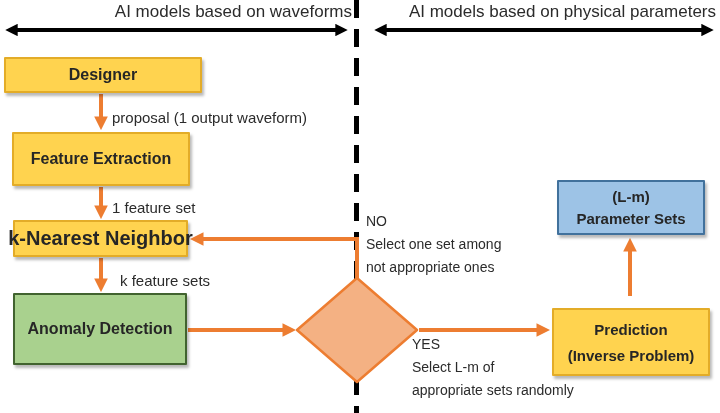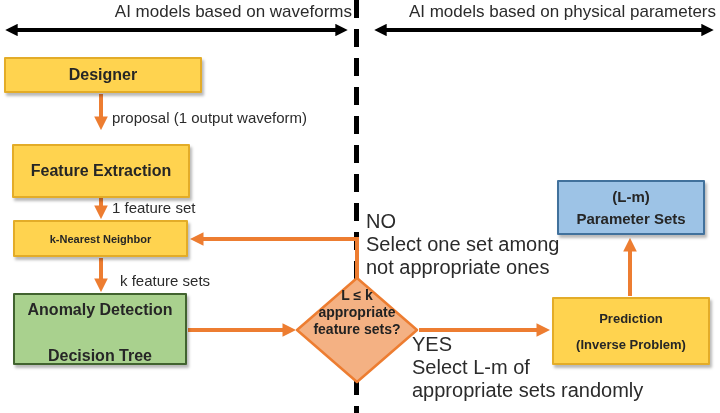--- a/index.html
+++ b/index.html
@@ -21,32 +21,32 @@
   .node{
     position:absolute;display:flex;flex-direction:column;align-items:center;justify-content:space-around;
     font-weight:bold;font-size:16px;box-sizing:border-box;
     box-shadow:2px 3px 3px rgba(0,0,0,0.28);border-radius:1px;
   }
   .node .ln{white-space:nowrap;}
   .yellow{background:var(--yellow-fill);border:2px solid var(--yellow-border);}
   .green{background:var(--green-fill);border:2px solid var(--green-border);gap:28px;}
   .blue{background:var(--blue-fill);border:2px solid var(--blue-border);}
   .n-designer{left:4px;top:57px;width:198px;height:36px;}
-  .n-feature{left:12px;top:144px;width:178px;height:54px;}
-  .n-knn{left:13px;top:220px;width:175px;height:37px;font-size:11px;}
+  .n-feature{left:12px;top:132px;width:178px;height:54px;}
+  .n-knn{left:13px;top:220px;width:175px;height:37px;font-size:20px;}
   .n-anomaly{left:13px;top:293px;width:174px;height:72px;padding:6px 0;}
   .n-params{left:557px;top:180px;width:148px;height:55px;padding:4px 0;font-size:15px;}
-  .n-predict{left:552px;top:297px;width:158px;height:68px;padding:6px 0;font-size:13px;}
+  .n-predict{left:552px;top:308px;width:158px;height:68px;padding:6px 0;font-size:15px;}
   .edge-label{
     position:absolute;font-size:15px;color:#2b2b2b;white-space:nowrap;line-height:20px;
   }
   .lbl-proposal{left:112px;top:108px;text-align:right;}
   .lbl-onefs{left:112px;top:198px;}
   .lbl-kfs{left:120px;top:271px;}
-  .branch{position:absolute;font-size:20px;color:#2b2b2b;line-height:23px;white-space:nowrap;}
+  .branch{position:absolute;font-size:14px;color:#2b2b2b;line-height:23px;white-space:nowrap;}
   .branch-no{left:366px;top:210px;}
   .branch-yes{left:412px;top:333px;}
   .diamond-text{
     position:absolute;left:297px;top:284px;width:120px;height:56px;
     display:flex;flex-direction:column;align-items:center;justify-content:center;
     font-weight:bold;font-size:14px;line-height:17px;text-align:center;color:#222;
   }
 </style>
 </head>
 <body>
@@ -89,38 +89,32 @@
   <div class="node yellow n-feature">
     <span class="ln">Feature Extraction</span>
   </div>
 
   <div class="node yellow n-knn">
     <span class="ln">k-Nearest Neighbor</span>
   </div>
 
   <div class="node green n-anomaly">
     <span class="ln">Anomaly Detection</span>
-    <span class="ln">Decision Tree</span>
   </div>
 
   <div class="node blue n-params">
     <span class="ln">(L-m)</span>
     <span class="ln">Parameter Sets</span>
   </div>
 
   <div class="node yellow n-predict">
     <span class="ln">Prediction</span>
     <span class="ln">(Inverse Problem)</span>
   </div>
 
-  <div class="diamond-text">
-    <span>L ≤ k</span>
-    <span>appropriate</span>
-    <span>feature sets?</span>
-  </div>
 
   <div class="edge-label lbl-proposal">proposal (1 output waveform)</div>
   <div class="edge-label lbl-onefs">1 feature set</div>
   <div class="edge-label lbl-kfs">k feature sets</div>
 
   <div class="branch branch-no">
     <div>NO</div>
     <div>Select one set among</div>
     <div>not appropriate ones</div>
   </div>

